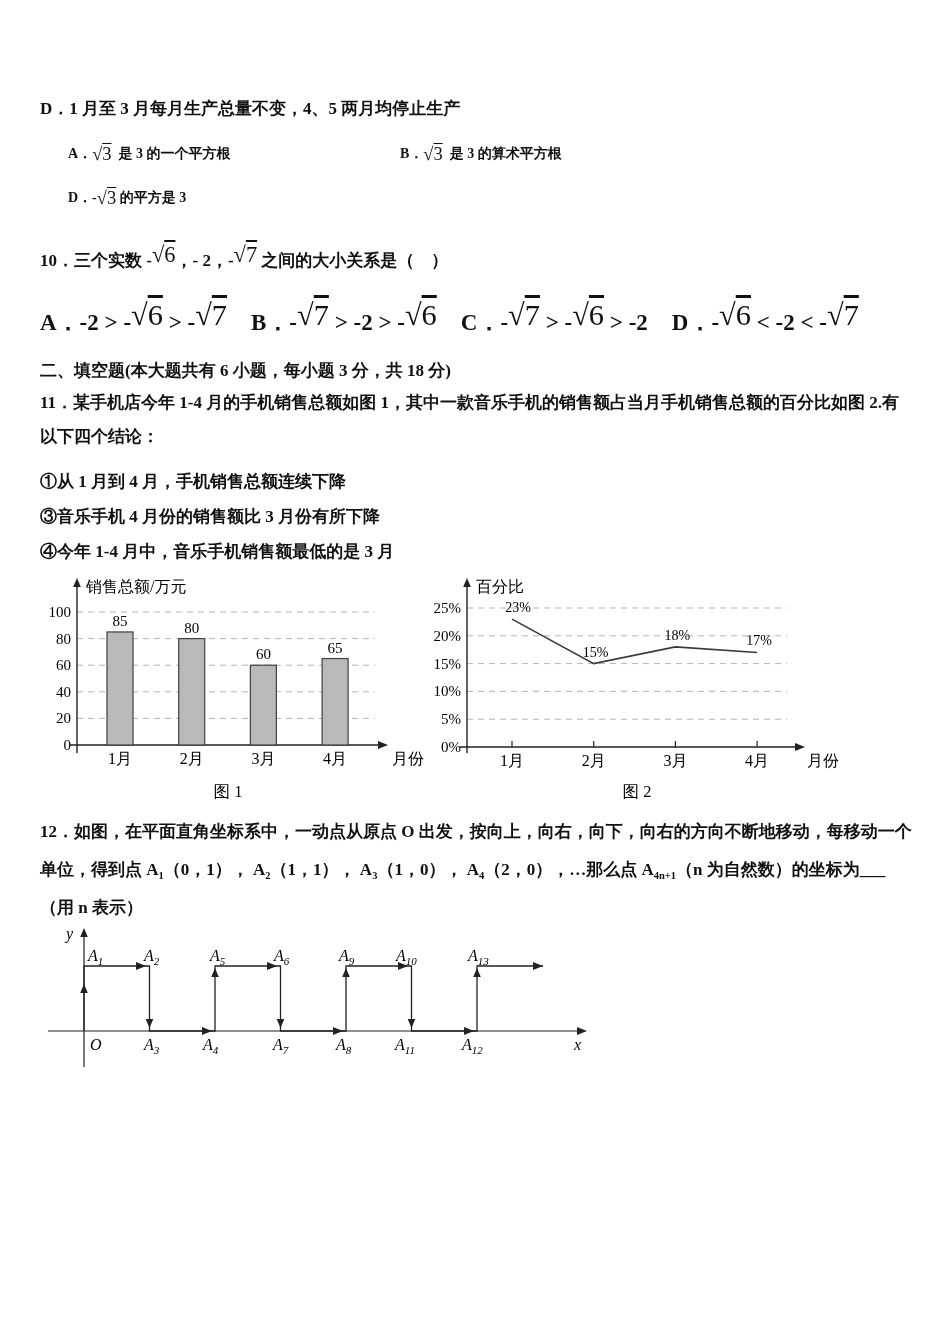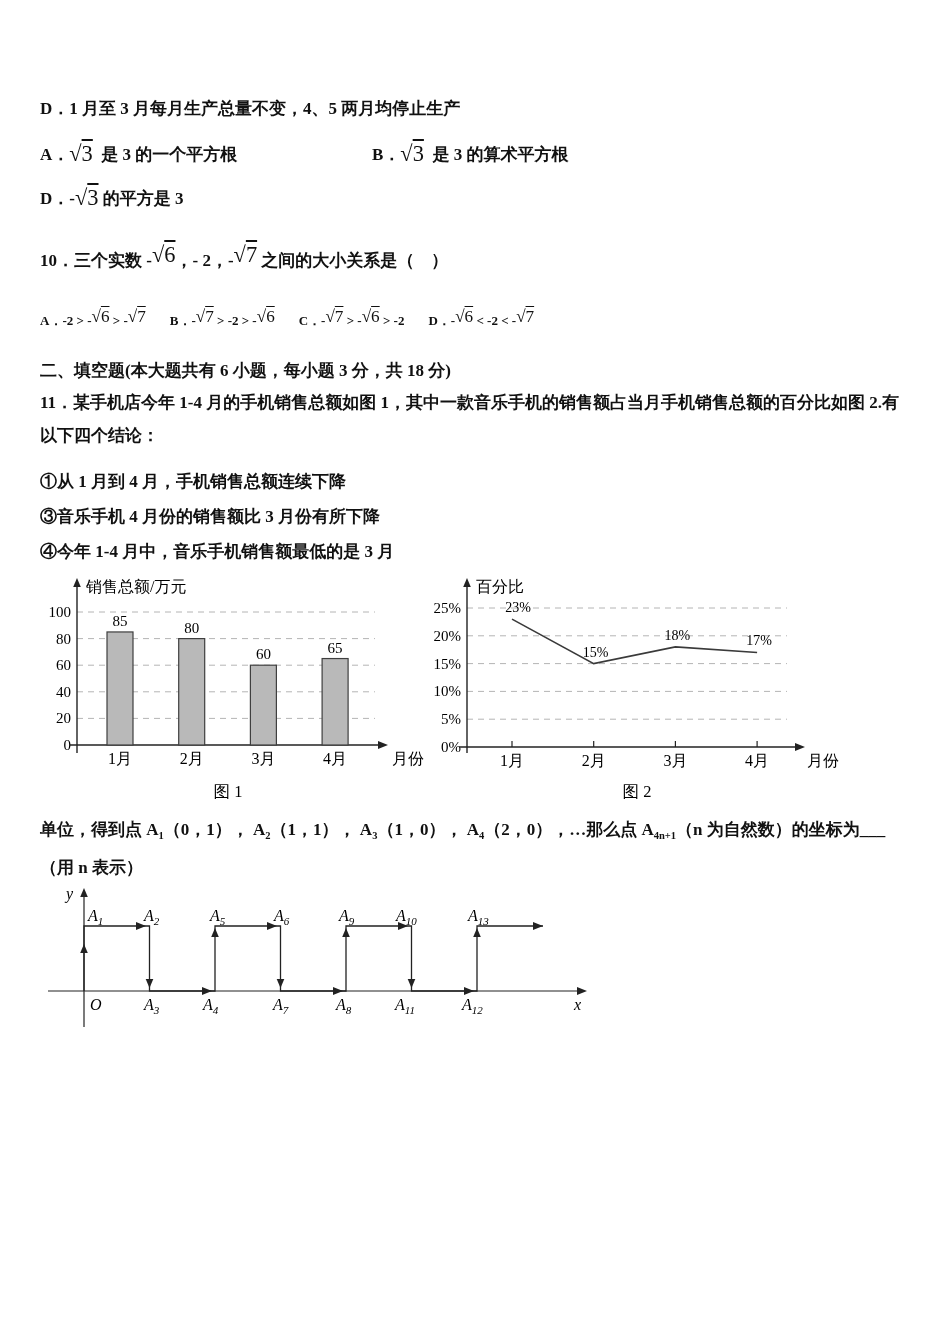--- a/index.html
+++ b/index.html
@@ -13,31 +13,31 @@
   .q{
     font-size:17px;font-weight:bold;line-height:26px;
     white-space:pre-wrap;
   }
   
   .sq{font-weight:normal;font-size:1.32em;line-height:1;vertical-align:0.18em;}
   .sq .bar{text-decoration:overline;}
   sub{font-size:0.62em;line-height:1;}
 
   .opt-grid{display:grid;grid-template-columns:332px 1fr;margin-top:10px;}
-  .opt{height:44px;display:flex;align-items:center;font-size:17px;font-weight:bold;white-space:pre-wrap;}
+  .opt{height:44px;display:flex;align-items:center;font-size:14px;font-weight:bold;white-space:pre-wrap;margin-left:28px;}
 
   .m-stem{margin-top:24px;line-height:34px;}
   .opt-row{display:flex;margin-top:20px;height:42px;align-items:center;}
-  .opt-row .opt10{margin-right:24px;font-size:13px;font-weight:bold;white-space:pre-wrap;}
+  .opt-row .opt10{margin-right:24px;font-size:23px;font-weight:bold;white-space:pre-wrap;}
 
   .mt-22{margin-top:22px;}
   .mt-18{margin-top:18px;}
   .mt-11{margin-top:19px;}
   .mt-9{margin-top:9px;}
-  .mt-8{margin-top:8px;font-family:Liberation Mono, monospace;}
+  .mt-8{margin-top:8px;}
   .mt-6{margin-top:6px;}
   .mt-14{margin-top:14px;}
   .mt-12{margin-top:12px;}
 
   .charts{display:flex;margin-top:10px;}
   .chart-box{position:relative;}
   .chart-box svg{display:block;}
   #chart1-wrap{margin-left:5px;}
   #chart2-wrap{margin-left:-20px;}
 
@@ -142,20 +142,21 @@
           <text x="252.4" y="64.92" text-anchor="middle" font-size="14">18%</text>
           <line x1="332.1" y1="172" x2="332.1" y2="166" stroke="#222222" stroke-width="1.2"></line>
           <text x="332.1" y="191" text-anchor="middle" font-size="16">4月</text>
           <text x="334.1" y="70.48" text-anchor="middle" font-size="14">17%</text>
           <polyline points="87,44.120000000000005 168.7,88.60000000000001 250.4,71.92 332.1,77.48" fill="none" stroke="#3a3a3a" stroke-width="1.6"></polyline>
           <text x="212" y="222" text-anchor="middle" font-size="16.5">图 2</text>
         </svg>
     </div>
   </div>
 
+  <p class="q mt-14">12．如图，在平面直角坐标系中，一动点从原点 O 出发，按向上，向右，向下，向右的方向不断地移动，每移动一个</p>
   <p class="q mt-12">单位，得到点 A<sub>1</sub>（0，1）， A<sub>2</sub>（1，1）， A<sub>3</sub>（1，0）， A<sub>4</sub>（2，0），…那么点 A<sub>4n+1</sub>（n 为自然数）的坐标为___</p>
   <p class="q mt-12">（用 n 表示）</p>
 
   <svg id="fig12" width="560" height="162">
       <line x1="8" y1="108" x2="540" y2="108" stroke="#222222" stroke-width="1.2"></line>
       <polygon points="547,108 537,104 537,112" fill="#222222"></polygon>
       <line x1="44" y1="144" x2="44" y2="12" stroke="#222222" stroke-width="1.2"></line>
       <polygon points="44,5 40.2,14 47.8,14" fill="#222222"></polygon>
       <path d="M 44,108 V 43 H 109.5 V 108 H 175 V 43 H 240.5 V 108 H 306 V 43 H 371.5 V 108 H 437 V 43 H 503" fill="none" stroke="#222222" stroke-width="1.3"></path>
       <polygon points="44,61 40.2,70 47.8,70" fill="#222222"></polygon>

